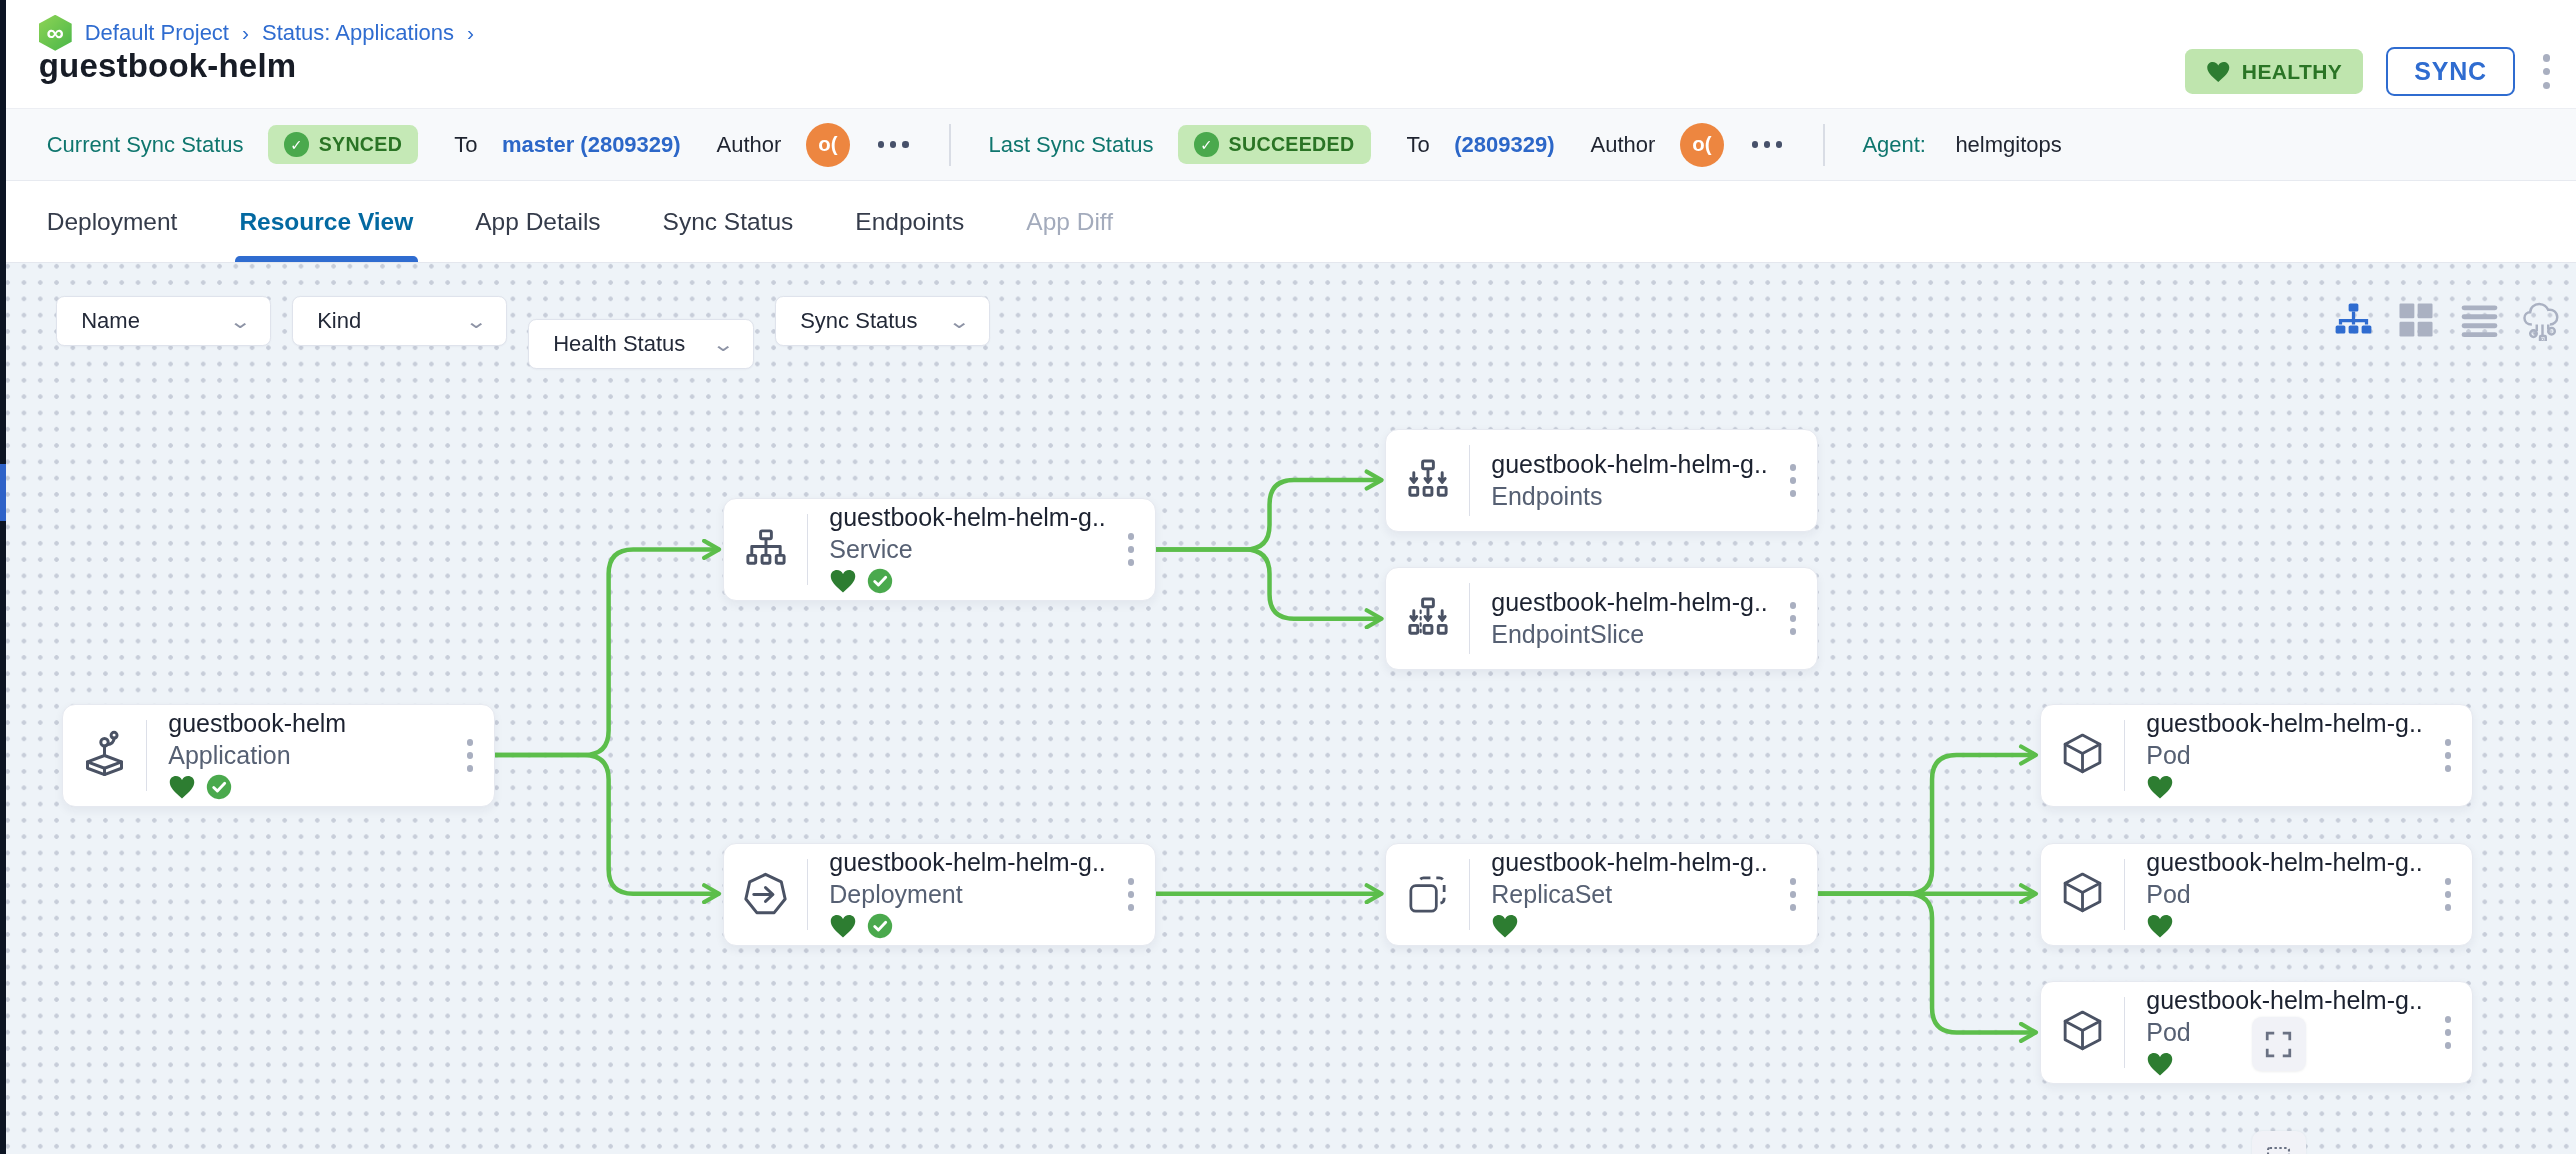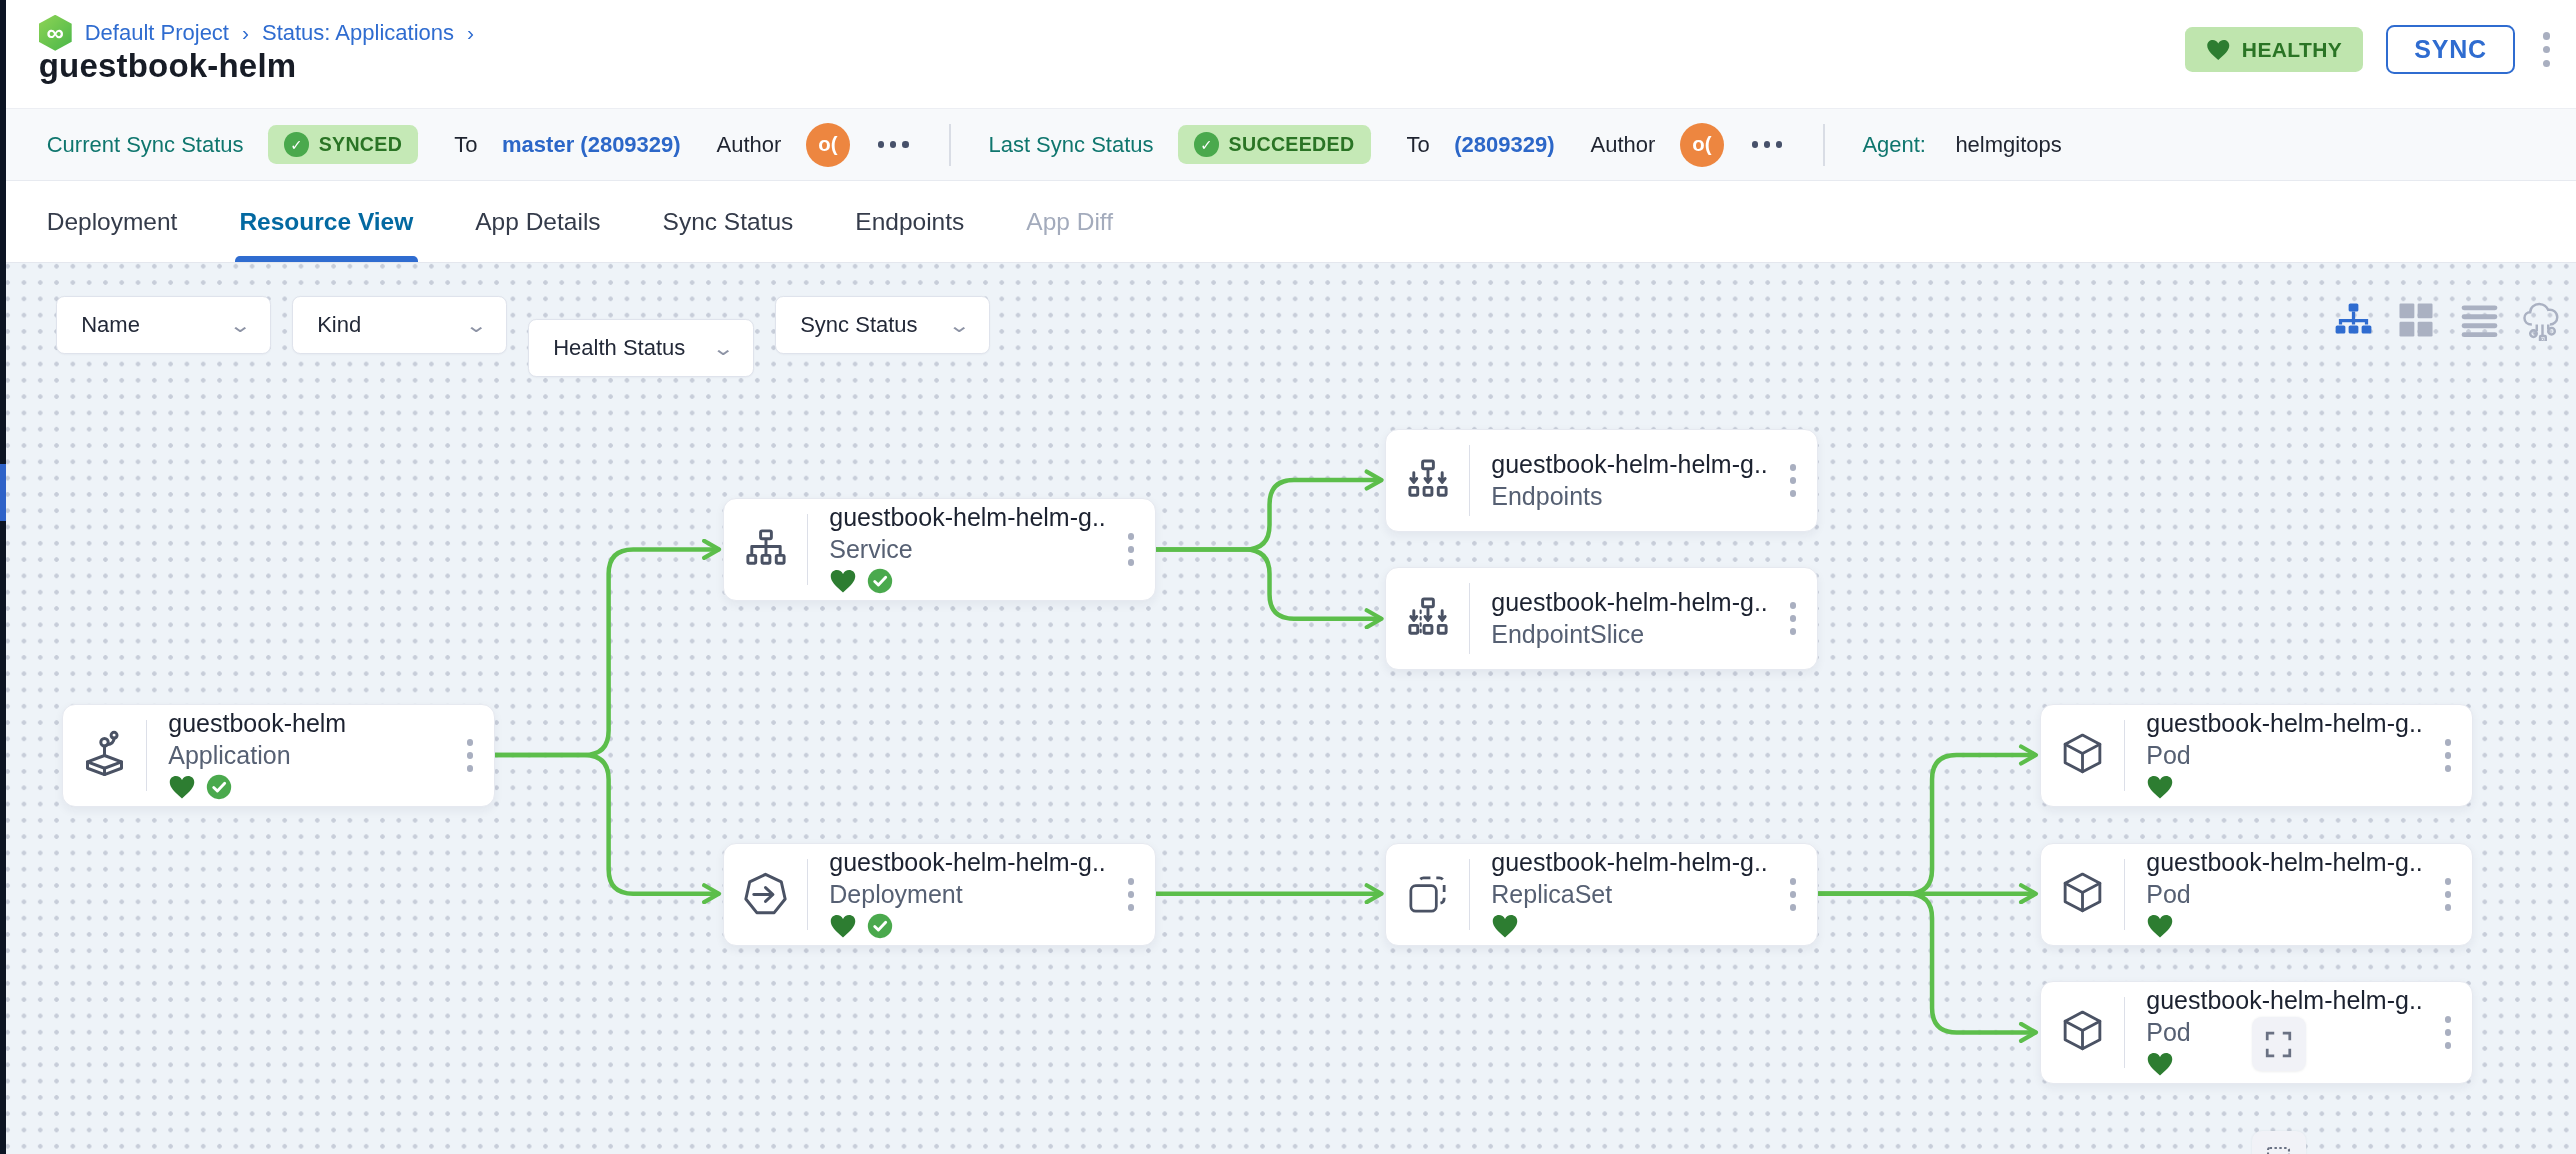--- a/index.html
+++ b/index.html
@@ -9,21 +9,21 @@
   
   .edge-strip { position:absolute; left:0; top:0; bottom:0; width:5.7px; background:#0c1423; z-index:60; }
   .edge-strip-active { position:absolute; left:0; top:464px; width:5.7px; height:57px; background:#2e62c8; z-index:61; }
 
   
   .topbar { position:absolute; left:5.7px; right:0; top:0; height:108px; background:#fff; }
   .breadcrumb { position:absolute; left:33px; top:14.7px; display:flex; align-items:center; gap:13px; font-size:22px; color:#2f6cd0; }
   .crumb-logo { width:33px; height:36px; background:linear-gradient(135deg,#8ed455,#49b649); clip-path:polygon(50% 0,100% 25%,100% 75%,50% 100%,0 75%,0 25%); display:flex; align-items:center; justify-content:center; color:#fff; font-size:24.5px; font-weight:bold; }
   .crumb-sep { color:#2f6cd0; font-size:21px; }
   .page-title { position:absolute; left:33px; top:47px; font-size:33px; font-weight:700; color:#171c26; letter-spacing:0.2px; }
-  .topbar-right { position:absolute; right:21px; top:25px; display:flex; align-items:center; gap:23px; }
+  .topbar-right { position:absolute; right:21px; top:47px; display:flex; align-items:center; gap:23px; }
   .health-badge { display:inline-flex; align-items:center; gap:11.4px; background:#bfe5ae; color:#2a7425; font-weight:700; font-size:21px; letter-spacing:0.4px; border-radius:7.3px; padding:10.6px 21px; }
   .health-badge svg { display:block; }
   .sync-button { display:inline-flex; align-items:center; justify-content:center; background:#fff; border:2.4px solid #2f6cd0; color:#2f6cd0; font-weight:600; font-size:25px; letter-spacing:0.8px; border-radius:8.2px; padding:8.2px 26px; cursor:pointer; }
   .vdots { display:flex; flex-direction:column; gap:6.5px; padding:4.9px; }
   .vdots i { width:7.3px; height:7.3px; border-radius:50%; background:#a9afc0; }
 
   
   .statusbar { position:absolute; left:5.7px; right:0; top:108px; height:73px; background:#f7f9fb; border-top:0.8px solid #eceef3; border-bottom:0.8px solid #e7eaf0; display:flex; align-items:center; padding-left:41px; gap:24.5px; font-size:22px; }
   .sb-label { color:#0f766e; }
   .pill { display:inline-flex; align-items:center; gap:9.8px; background:#c5e9b6; border-radius:8.2px; padding:7.3px 16.3px; color:#2a7425; font-weight:700; font-size:19.6px; letter-spacing:0.3px; }
@@ -44,21 +44,21 @@
   .tab.active::after { content:""; position:absolute; left:-4.9px; right:-4.9px; bottom:0; height:6.5px; background:#2f6cd0; border-radius:4.9px 4.9px 0 0; }
   .tab.disabled { color:#a3abbc; cursor:default; }
 
   
   .canvas { position:absolute; left:5.7px; right:0; top:263px; bottom:0; overflow:hidden;
     background-color:#eef3f8;
     background-image:radial-gradient(#c7cdd9 2px, rgba(199,205,217,0) 2.4px);
     background-size:16.3px 16.3px; background-position:9.8px 11.4px; }
 
   .filterbar { position:absolute; left:50px; top:33px; display:flex; gap:21px; z-index:5; }
-  .filter-chip { display:flex; align-items:center; justify-content:space-between; width:215px; height:58px; background:#fff; border:1.6px solid #dfe3ec; border-radius:8.2px; padding:0 21px 0 24.5px; font-size:22px; color:#232938; cursor:pointer; box-shadow:0 0.8px 1.6px rgba(40,50,70,.04); }
+  .filter-chip { display:flex; align-items:center; justify-content:space-between; width:215px; height:50px; background:#fff; border:1.6px solid #dfe3ec; border-radius:8.2px; padding:0 21px 0 24.5px; font-size:22px; color:#232938; cursor:pointer; box-shadow:0 0.8px 1.6px rgba(40,50,70,.04); }
   .filter-chip.w2 { width:226px;margin-top:23px; }
   .chip-chevron { color:#8d93a5; font-size:19.6px; transform:scaleX(1.4); }
 
   .view-toggles { position:absolute; right:13px; top:36px; display:flex; gap:21px; align-items:center; z-index:5; }
   .toggle-btn { width:42px; height:42px; display:flex; align-items:center; justify-content:center; cursor:pointer; }
 
   
   .node-card { position:absolute; width:433px; height:103px; background:#fff; border:1.6px solid #e6e9f0; border-radius:13px; box-shadow:0 3.3px 9.8px rgba(30,40,60,.06); display:flex; z-index:3; }
   .card-iconbox { width:83px; display:flex; align-items:center; justify-content:center; flex:none; }
   .card-divider { width:1.6px; background:#dcdfe8; margin:14.7px 0; flex:none; }

